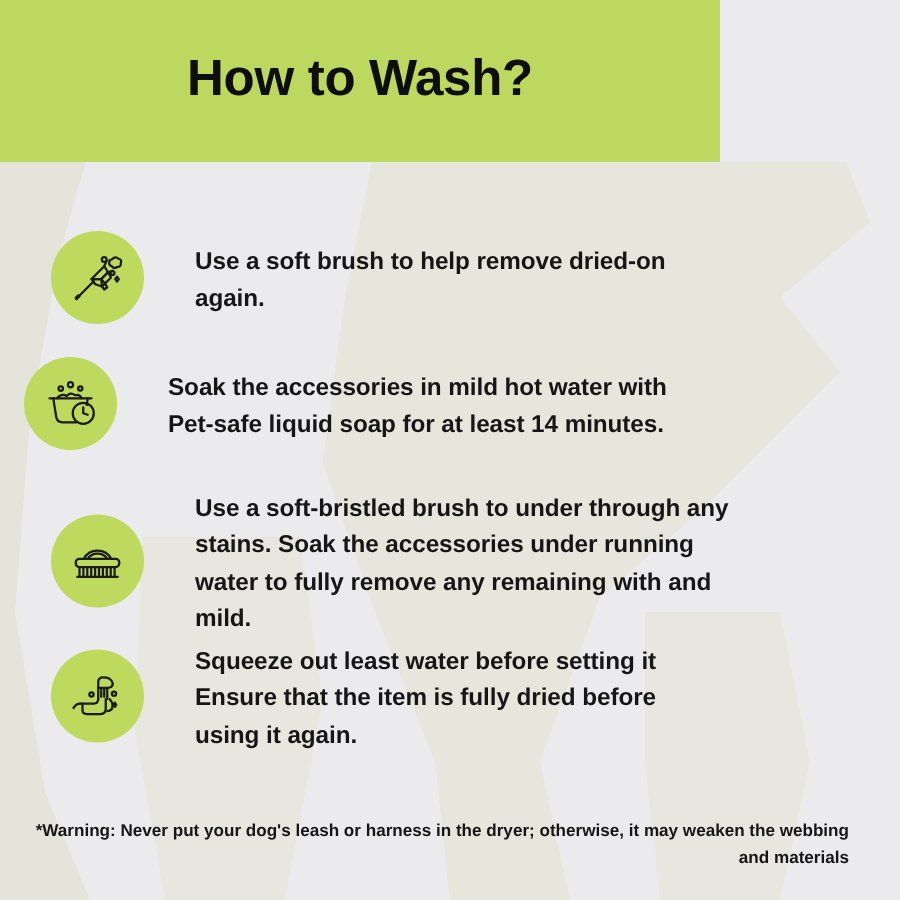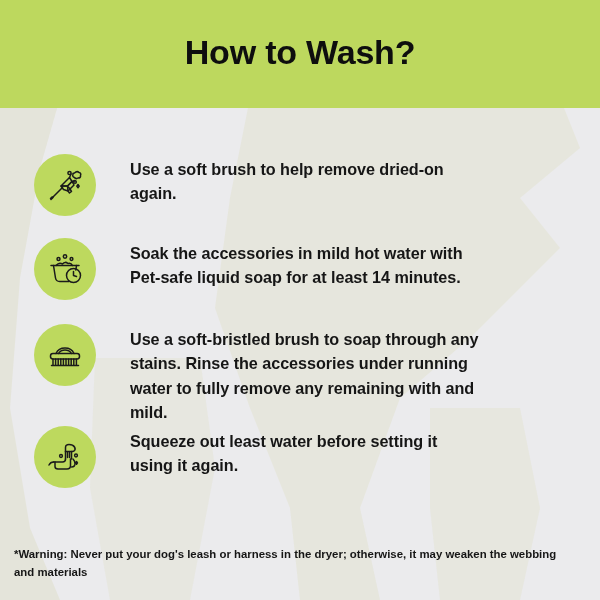--- a/index.html
+++ b/index.html
@@ -30,21 +30,21 @@
     height: 492px;
     pointer-events: none;
     z-index: 0;
   }
 
   
   .header {
     position: absolute;
     left: 0;
     top: 0;
-    width: 600px;
+    width: 480px;
     height: 108px;
     background: #bdd85e;
     z-index: 2;
     display: flex;
     align-items: center;
     justify-content: center;
   }
   .header-title {
     font-size: 34px;
     font-weight: bold;
@@ -59,24 +59,24 @@
   .steps {
     position: absolute;
     left: 0;
     top: 108px;
     width: 600px;
     z-index: 2;
   }
   .step {
     position: absolute;
     display: flex;
-    align-items: flex-start;
+    align-items: center;
   }
   .step-1 { left: 34px; top: 46px;  }
-  .step-2 { left: 34px; top: 130px; }
+  .step-2 { left: 16px; top: 130px; }
   .step-3 { left: 34px; top: 216px; }
   .step-4 { left: 34px; top: 318px; }
 
   .icon-badge {
     flex: 0 0 auto;
     width: 62px;
     height: 62px;
     border-radius: 50%;
     background: #bdd95e;
     display: flex;
@@ -99,21 +99,21 @@
   }
   .step-line { display: block; }
 
   
   .warning {
     position: absolute;
     left: 0;
     top: 546px;
     width: 580px;
     z-index: 2;
-    text-align: left;
+    text-align: right;
     font-size: 11.4px;
     font-weight: bold;
     color: #161616;
     line-height: 1.55;
     padding: 0 14px;
     box-sizing: border-box;
   }
 </style>
 </head>
 <body>
@@ -189,22 +189,22 @@
           <path d="M18.4 24 L18.4 30"></path>
           <path d="M21 24 L21 30"></path>
           <path d="M23.6 24 L23.6 30"></path>
           <path d="M26.2 24 L26.2 30"></path>
           <path d="M28.8 24 L28.8 30"></path>
           <path d="M31.4 24 L31.4 30"></path>
           <path d="M6.5 30.5 L33.5 30.5"></path>
         </svg>
       </div>
       <div class="step-text">
-        <span class="step-line">Use a soft-bristled brush to soap through any</span>
-        <span class="step-line">stains. Rinse the accessories under running</span>
+        <span class="step-line">Use a soft-bristled brush to under through any</span>
+        <span class="step-line">stains. Soak the accessories under running</span>
         <span class="step-line">water to fully remove any remaining with and</span>
         <span class="step-line">mild.</span>
       </div>
     </div>
 
     <div class="step step-4">
       <div class="icon-badge">
         <svg width="40" height="40" viewBox="0 0 40 40" fill="none" stroke="#1b1b1b" stroke-width="1.5" stroke-linecap="round" stroke-linejoin="round">
           <path d="M20.5 10.5 q0 -3 3.5 -3 q4 0 5.5 2.5 q1.5 2.5 -0.5 4 L27.5 14.5 L20.5 14.5 Z"></path>
           <path d="M20.5 14.5 L20.5 22"></path>
@@ -215,20 +215,21 @@
           <path d="M8.5 25 q-3 0 -4.5 3"></path>
           <path d="M10 25 L10 29.5 q0 2.5 3 2.5 L22 32 q3.5 0 3.5 -3.5 L25.5 22"></path>
           <path d="M28 22 q2 2 2 4.5 q0 3.5 -3.5 3.5"></path>
           <circle cx="16" cy="19" r="1.4"></circle>
           <circle cx="31" cy="18.5" r="1.4"></circle>
           <path d="M31.5 24.5 l1 1.4 l-1 1.4 l-1 -1.4 Z"></path>
         </svg>
       </div>
       <div class="step-text">
         <span class="step-line">Squeeze out least water before setting it</span>
+        <span class="step-line">Ensure that the item is fully dried before</span>
         <span class="step-line">using it again.</span>
       </div>
     </div>
 
   </div>
 
   <div class="warning">*Warning:  Never put your dog's leash or harness in the dryer; otherwise, it may weaken the webbing and materials</div>
 
 </div>
 

